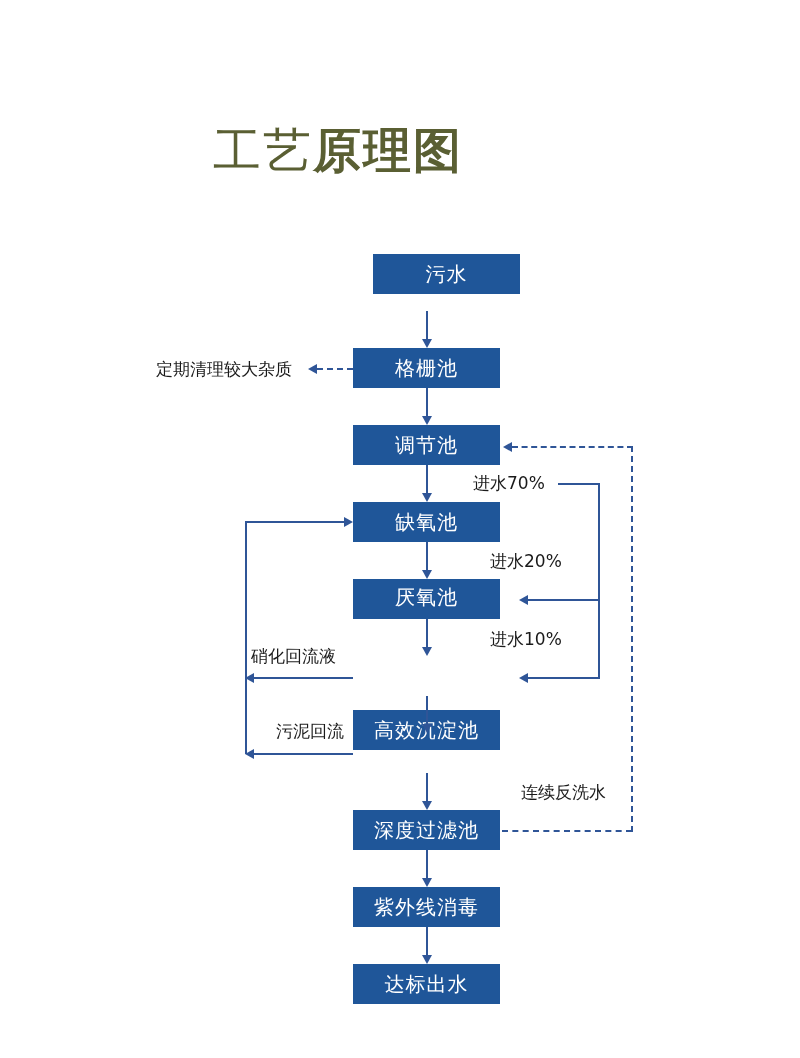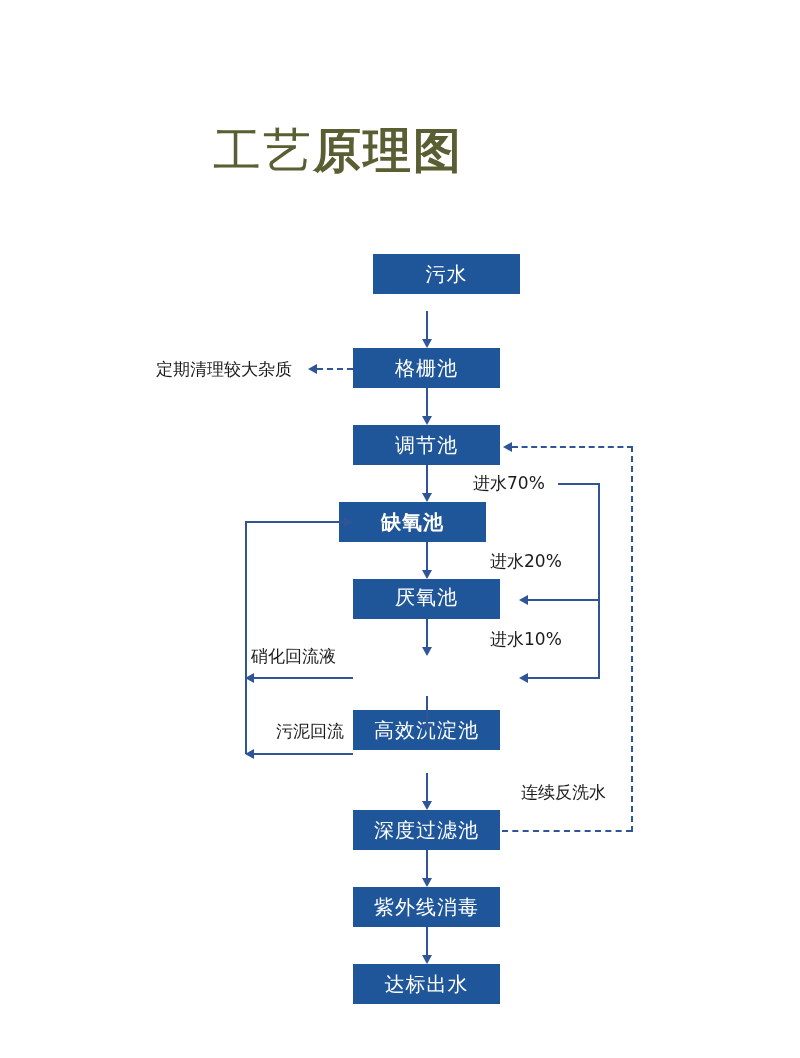--- a/index.html
+++ b/index.html
@@ -103,21 +103,21 @@
 
 <div id="page">
 
   <div id="title" style="top:118px;">
     <span class="t-light">工艺</span><span class="t-bold">原理图</span>
   </div>
 
   <div class="node" style="left:353px; top:254px;margin-left:20px;">污水</div>
   <div class="node" style="left:353px; top:348px;">格栅池</div>
   <div class="node" style="left:353px; top:425px;">调节池</div>
-  <div class="node" style="left:339px; top:502px;font-weight:bold;">缺氧池</div>
+  <div class="node" style="left:353px; top:502px;">缺氧池</div>
   <div class="node" style="left:353px; top:579px;font-family:Liberation Mono, monospace;">厌氧池</div>
   <div class="node" style="left:353px; top:710px;">高效沉淀池</div>
   <div class="node" style="left:353px; top:810px;">深度过滤池</div>
   <div class="node" style="left:353px; top:887px;">紫外线消毒</div>
   <div class="node" style="left:353px; top:964px;">达标出水</div>
 
   <div class="vline" style="left:426px; top:311px; height:28px;"></div>
   <div class="arrow-down" style="left:422px; top:339px;"></div>
 
   <div class="vline" style="left:426px; top:388px; height:28px;"></div>

